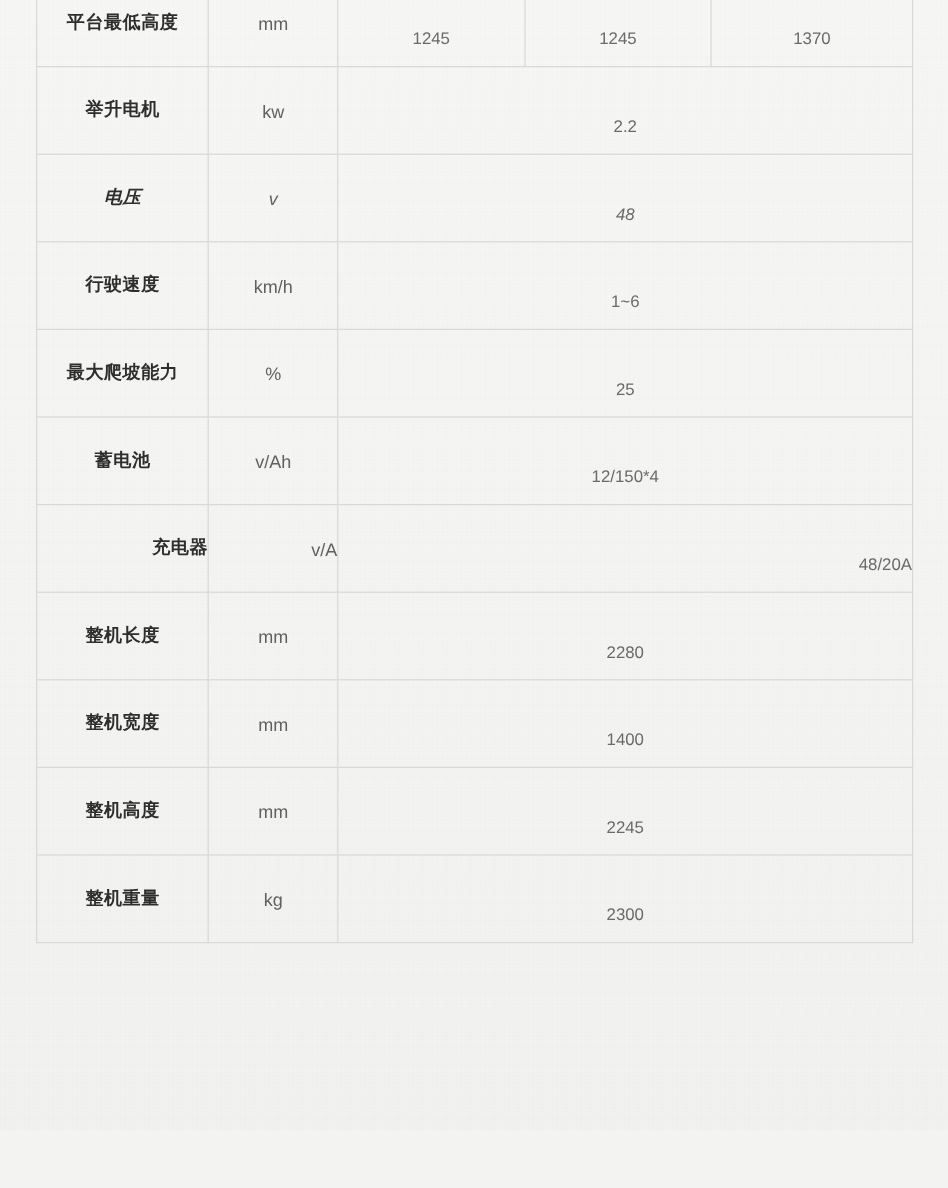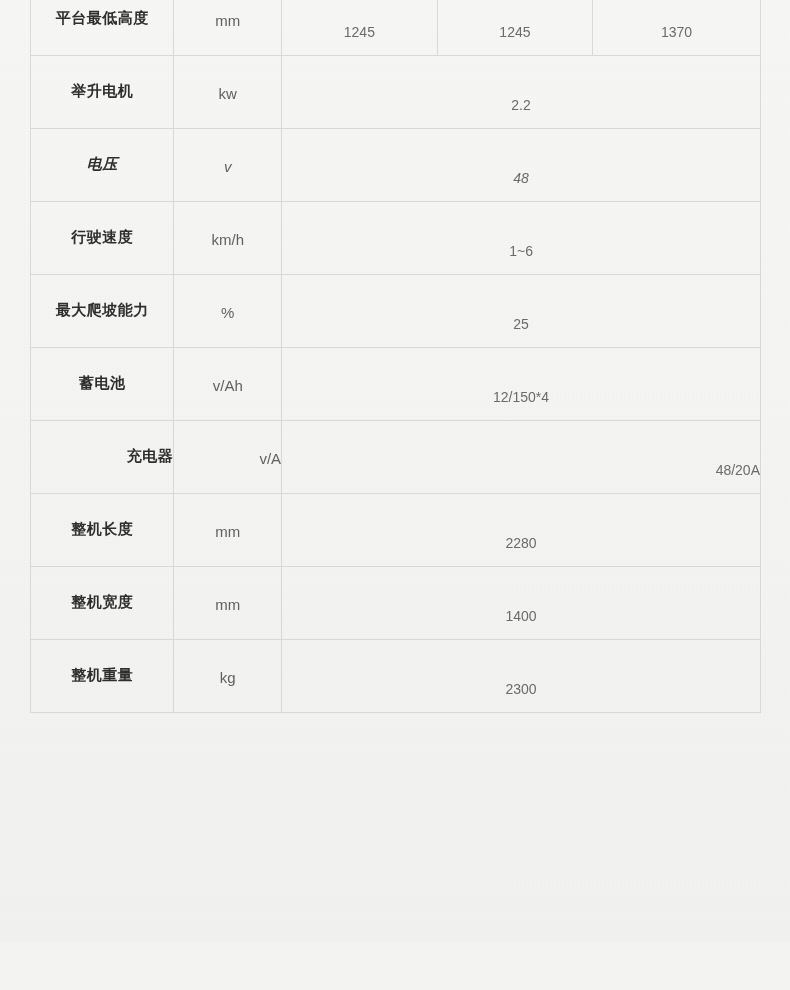--- a/index.html
+++ b/index.html
@@ -227,20 +227,31 @@
             <span class="name-inner">整机宽度</span>
           </td>
         <td class="unit-cell">
             <span class="unit-inner">mm</span>
           </td>
         <td class="val-cell" colspan="3">
             <span class="val-inner">1400</span>
           </td>
       </tr>
 
+      <tr class="row-11">
+        <td class="name-cell">
+            <span class="name-inner">整机高度</span>
+          </td>
+        <td class="unit-cell">
+            <span class="unit-inner">mm</span>
+          </td>
+        <td class="val-cell" colspan="3">
+            <span class="val-inner">2245</span>
+          </td>
+      </tr>
 
       <tr class="row-12">
         <td class="name-cell">
             <span class="name-inner">整机重量</span>
           </td>
         <td class="unit-cell">
             <span class="unit-inner">kg</span>
           </td>
         <td class="val-cell" colspan="3">
             <span class="val-inner">2300</span>

